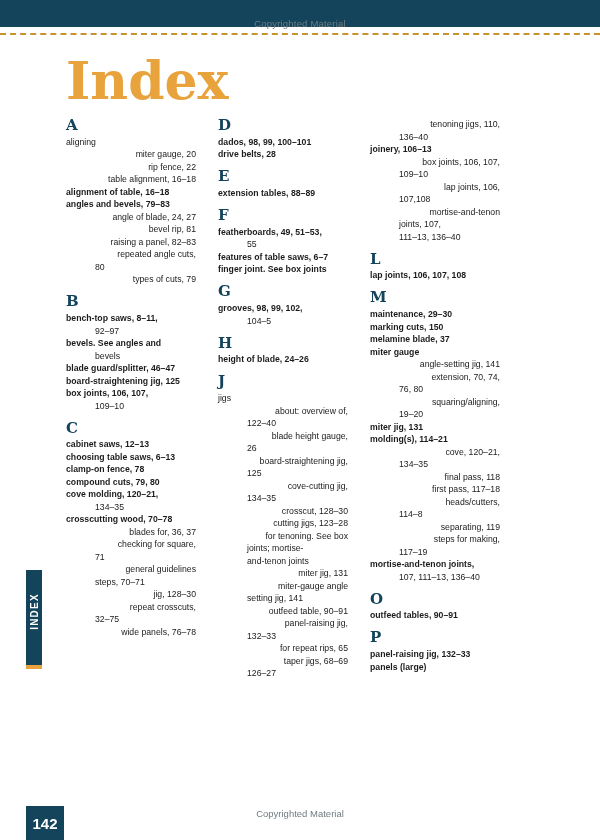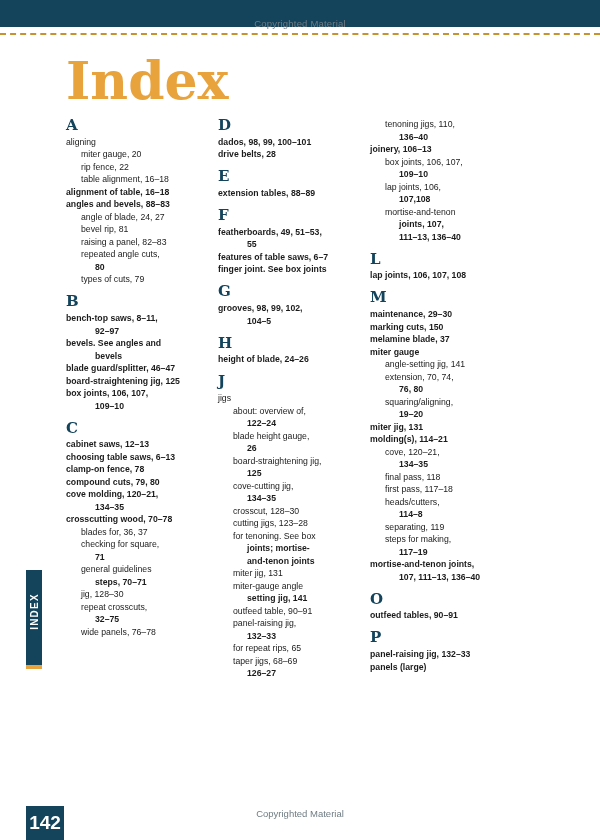--- a/index.html
+++ b/index.html
@@ -76,21 +76,21 @@
   }
   
   .folio {
     position: absolute;
     left: 26px;
     top: 806px;
     width: 38px;
     height: 34px;
     background: #13445c;
     color: #ffffff;
-    font-size: 19px;
+    font-size: 15px;
     font-weight: bold;
     display: flex;
     align-items: center;
     justify-content: center;
   }
   .bottom-copyright {
     position: absolute;
     top: 808px;
     left: 0;
     width: 600px;
@@ -138,26 +138,26 @@
     text-indent: -7px;
     padding-left: 7px;
   }
   .entry.bold {
     font-weight: bold;
   }
   .sub {
     margin: 0 0 0.5px 0;
     padding-left: 22px;
     text-indent: -7px;
+    text-align: right;
   }
   .sub2 {
     margin: 0 0 0.5px 0;
     padding-left: 36px;
     text-indent: -7px;
-    font-weight: bold;
   }
 </style>
 </head>
 <body>
 
 <div class="page">
 
   <div class="top-band"></div>
   <div class="top-copyright">Copyrighted Material</div>
   <div class="dash-rule"></div>
@@ -169,21 +169,21 @@
 
   <div class="index-title">Index</div>
 
   <div class="col" id="col1">
       <div class="letter">A</div>
       <div class="entry">aligning</div>
       <div class="sub">miter gauge, 20</div>
       <div class="sub">rip fence, 22</div>
       <div class="sub">table alignment, 16–18</div>
       <div class="entry bold">alignment of table, 16–18</div>
-      <div class="entry bold">angles and bevels, 88–83</div>
+      <div class="entry bold">angles and bevels, 79–83</div>
       <div class="sub">angle of blade, 24, 27</div>
       <div class="sub">bevel rip, 81</div>
       <div class="sub">raising a panel, 82–83</div>
       <div class="sub">repeated angle cuts,</div>
       <div class="sub2">80</div>
       <div class="sub">types of cuts, 79</div>
       <div class="letter">B</div>
       <div class="entry bold">bench-top saws, 8–11,</div>
       <div class="sub2 bold">92–97</div>
       <div class="entry bold">bevels. See angles and</div>
@@ -222,21 +222,21 @@
       <div class="entry bold">features of table saws, 6–7</div>
       <div class="entry bold">finger joint. See box joints</div>
       <div class="letter">G</div>
       <div class="entry bold">grooves, 98, 99, 102,</div>
       <div class="sub2 bold">104–5</div>
       <div class="letter">H</div>
       <div class="entry bold">height of blade, 24–26</div>
       <div class="letter">J</div>
       <div class="entry">jigs</div>
       <div class="sub">about: overview of,</div>
-      <div class="sub2">122–24</div>
+      <div class="sub2">122–40</div>
       <div class="sub">blade height gauge,</div>
       <div class="sub2">26</div>
       <div class="sub">board-straightening jig,</div>
       <div class="sub2">125</div>
       <div class="sub">cove-cutting jig,</div>
       <div class="sub2">134–35</div>
       <div class="sub">crosscut, 128–30</div>
       <div class="sub">cutting jigs, 123–28</div>
       <div class="sub">for tenoning. See box</div>
       <div class="sub2">joints; mortise-</div>

